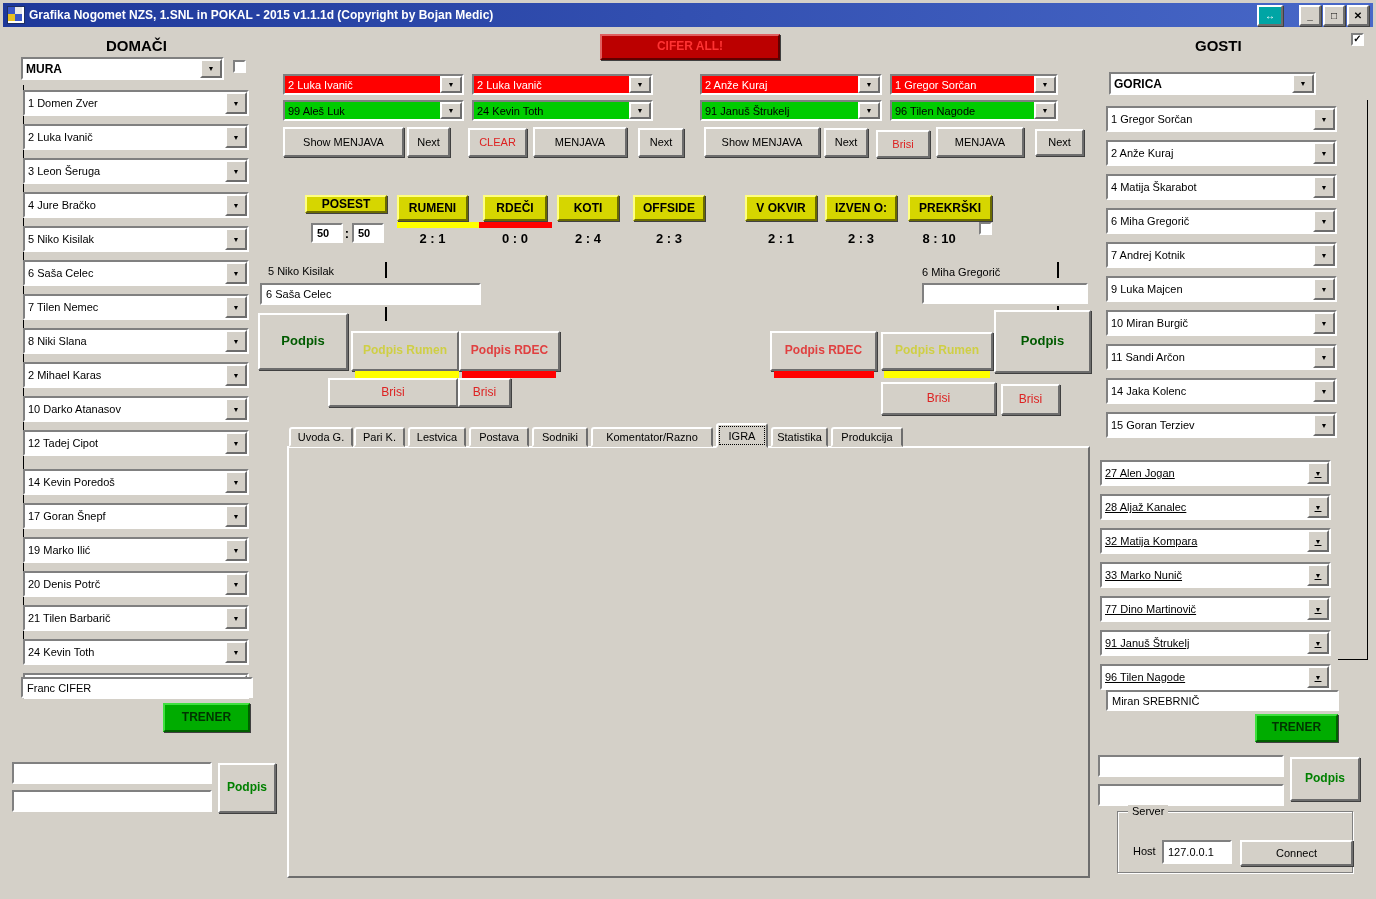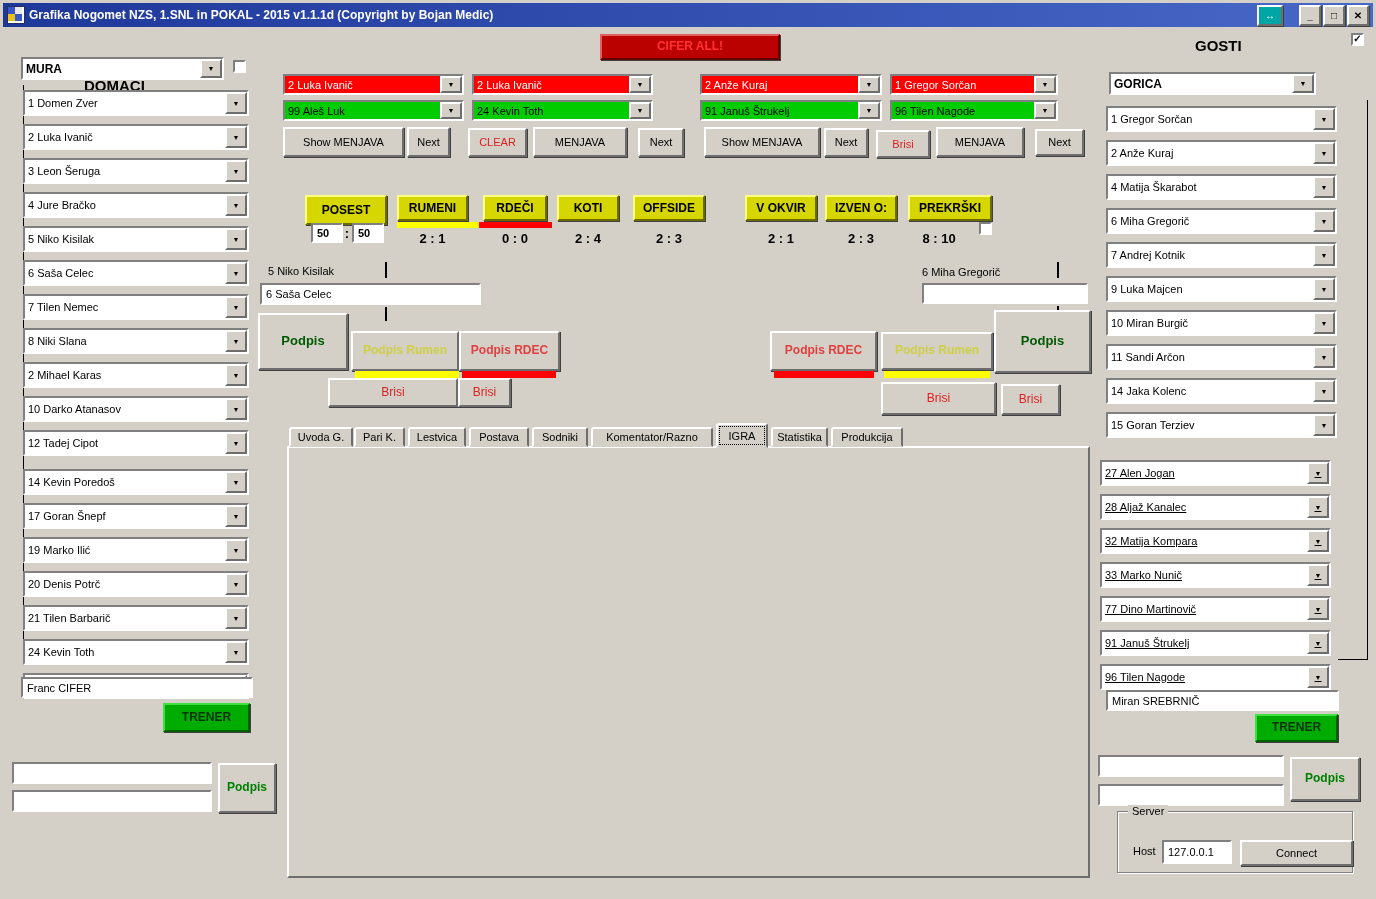--- a/index.html
+++ b/index.html
@@ -62,21 +62,21 @@
     <span class="title-text">Grafika Nogomet NZS, 1.SNL in POKAL - 2015  v1.1.1d (Copyright by  Bojan Medic)</span>
     <span style="flex:1"></span>
     <span class="tb-btn tb-resize">↔</span>
     <span class="tb-btn">_</span>
     <span class="tb-btn">□</span>
     <span class="tb-btn">✕</span>
   </div>
 
   <div class="abs checkbox" style="left:1351px;top:33px;">✓</div>
 
-  <div class="abs hdr" style="left:84px;top:37px;margin-top:40px;">DOMAČI</div>
+  <div class="abs hdr" style="left:106px;top:37px;">DOMAČI</div>
   <div class="abs vline" style="left:23px;top:85px;height:563px;"></div>
   <div class="abs dd bold" style="left:21px;top:57px;width:203px;height:23px;">
     <span class="dd-text">MURA</span>
       <span class="dd-arrow">▼</span>
   </div>
   <div class="abs checkbox" style="left:233px;top:60px;"></div>
   <div class="abs roster" id="home-list-1" style="left:23px;top:90px;width:226px;text-align:right;">
       <div class="dd">
         <span class="dd-text">1 Domen Zver</span>
         <span class="dd-arrow">▼</span>
@@ -291,21 +291,21 @@
       <span class="dd-arrow">▼</span>
     </div>
   <div class="abs dd green" style="left:890px;top:100px;width:168px;height:21px;">
       <span class="dd-text">96 Tilen Nagode</span>
       <span class="dd-arrow">▼</span>
     </div>
   <div class="abs btn red-t" style="left:876px;top:130px;width:54px;height:28px;">Brisi</div>
   <div class="abs btn" style="left:936px;top:127px;width:88px;height:30px;">MENJAVA</div>
   <div class="abs btn" style="left:1035px;top:129px;width:49px;height:27px;">Next</div>
 
-  <div class="abs stat-btn" style="left:305px;top:195px;width:82px;height:30px;">POSEST</div>
+  <div class="abs stat-btn" style="left:305px;top:195px;width:82px;height:18px;">POSEST</div>
   <div class="abs input" style="left:311px;top:223px;width:32px;height:20px;font-weight:bold;">50</div>
   <div class="abs stat-val" style="left:343px;top:226px;width:8px;">:</div>
   <div class="abs input" style="left:352px;top:223px;width:32px;height:20px;font-weight:bold;">50</div>
 
   <div class="abs stat-btn" style="left:397px;top:195px;width:71px;height:26px;">RUMENI</div>
   <div class="abs bar" style="left:397px;top:222px;width:84px;background:#ffff00;"></div>
   <div class="abs stat-val" style="left:397px;top:231px;width:71px;">2 : 1</div>
 
   <div class="abs stat-btn" style="left:483px;top:195px;width:64px;height:26px;">RDEČI</div>
   <div class="abs bar" style="left:479px;top:222px;width:73px;background:#ff0000;"></div>

